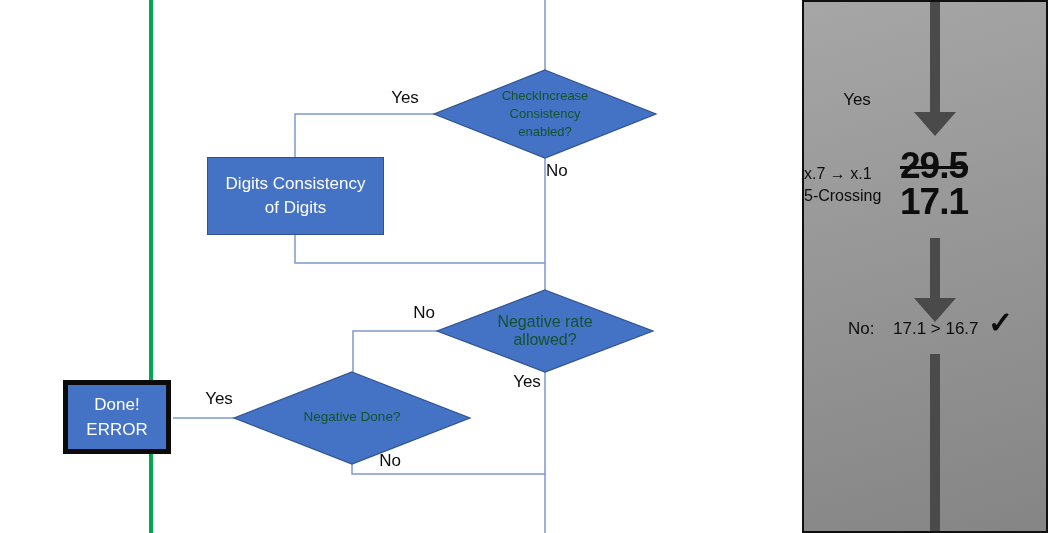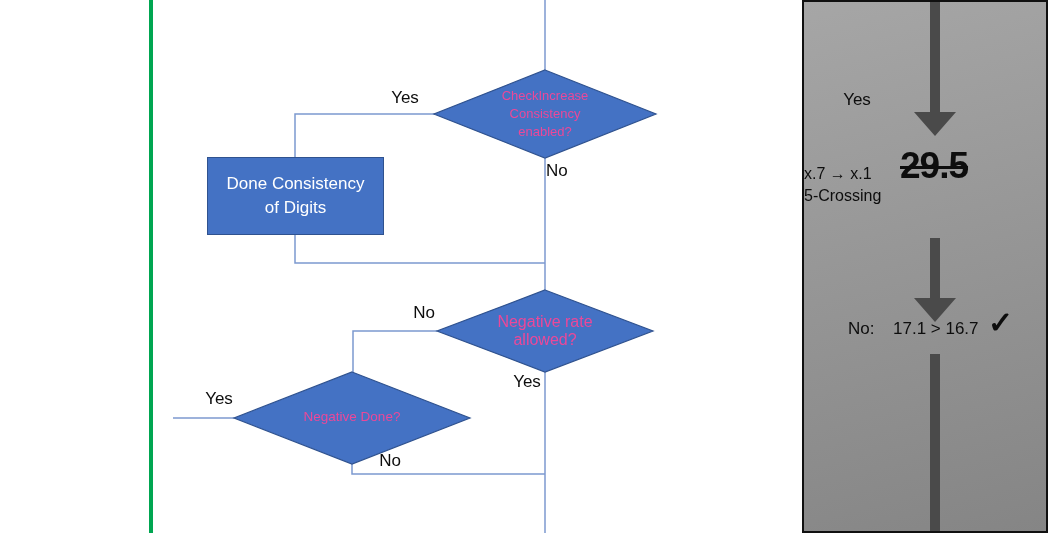--- a/index.html
+++ b/index.html
@@ -21,21 +21,21 @@
   }
   .done-box{
     left:63px;top:380px;width:108px;height:74px;background:#4472C4;
     border:5px solid #0b0b0b;box-sizing:border-box;
     display:flex;flex-direction:column;align-items:center;justify-content:center;
     color:#fff;font-size:17px;line-height:25px;text-align:center;
   }
   
   .dia-text{
     display:flex;flex-direction:column;align-items:center;justify-content:center;
-    color:#ec4899;
+    color:#14532d;
   }
   .dia-text.d1{left:455px;top:86px;width:180px;height:56px;font-size:13px;line-height:18px;}
   .dia-text.d2{left:455px;top:312px;width:180px;height:38px;font-size:16px;line-height:18px;}
   .dia-text.d3{left:262px;top:406px;width:180px;height:22px;font-size:13.5px;line-height:18px;}
   
   .edge-label{color:#0d0d0d;font-size:17px;width:46px;text-align:center;}
   .lbl-yes-top{left:382px;top:88px;}
   .lbl-no-top{left:546px;top:161px;text-align:left;}
   .lbl-no-mid{left:401px;top:303px;}
   .lbl-yes-mid{left:504px;top:372px;}
@@ -92,33 +92,37 @@
     </g>
   </svg>
 
   <div class="abs dia-text d1">
     <div>CheckIncrease</div>
     <div>Consistency</div>
     <div>enabled?</div>
   </div>
 
   <div class="abs proc-box">
-    <div>Done Consistency</div>
+    <div>Digits Consistency</div>
     <div>of Digits</div>
   </div>
 
   <div class="abs dia-text d2">
     <div>Negative rate</div>
     <div>allowed?</div>
   </div>
 
   <div class="abs dia-text d3">
     <div>Negative Done?</div>
   </div>
 
+  <div class="abs done-box">
+    <div>Done!</div>
+    <div>ERROR</div>
+  </div>
 
   <div class="abs edge-label lbl-yes-top">Yes</div>
   <div class="abs edge-label lbl-no-top">No</div>
   <div class="abs edge-label lbl-no-mid">No</div>
   <div class="abs edge-label lbl-yes-mid">Yes</div>
   <div class="abs edge-label lbl-yes-left">Yes</div>
   <div class="abs edge-label lbl-no-bottom">No</div>
 
   <div class="abs panel">
     <div class="abs arrow-shaft shaft-1"></div>
@@ -126,20 +130,21 @@
 
     <div class="abs panel-yes">Yes</div>
 
     <div class="abs crossing-col">
       <div>x.7 → x.1</div>
       <div>5-Crossing</div>
     </div>
 
     <div class="abs values-col">
       <div class="struck">29.5</div>
+      <div>17.1</div>
     </div>
 
     <div class="abs arrow-shaft shaft-2"></div>
     <div class="abs arrow-head head-2"></div>
 
     <div class="abs result-label">No:</div>
     <div class="abs result-expr">17.1 &gt; 16.7</div>
     <div class="abs check">✓</div>
 
     <div class="abs arrow-shaft shaft-3"></div>

